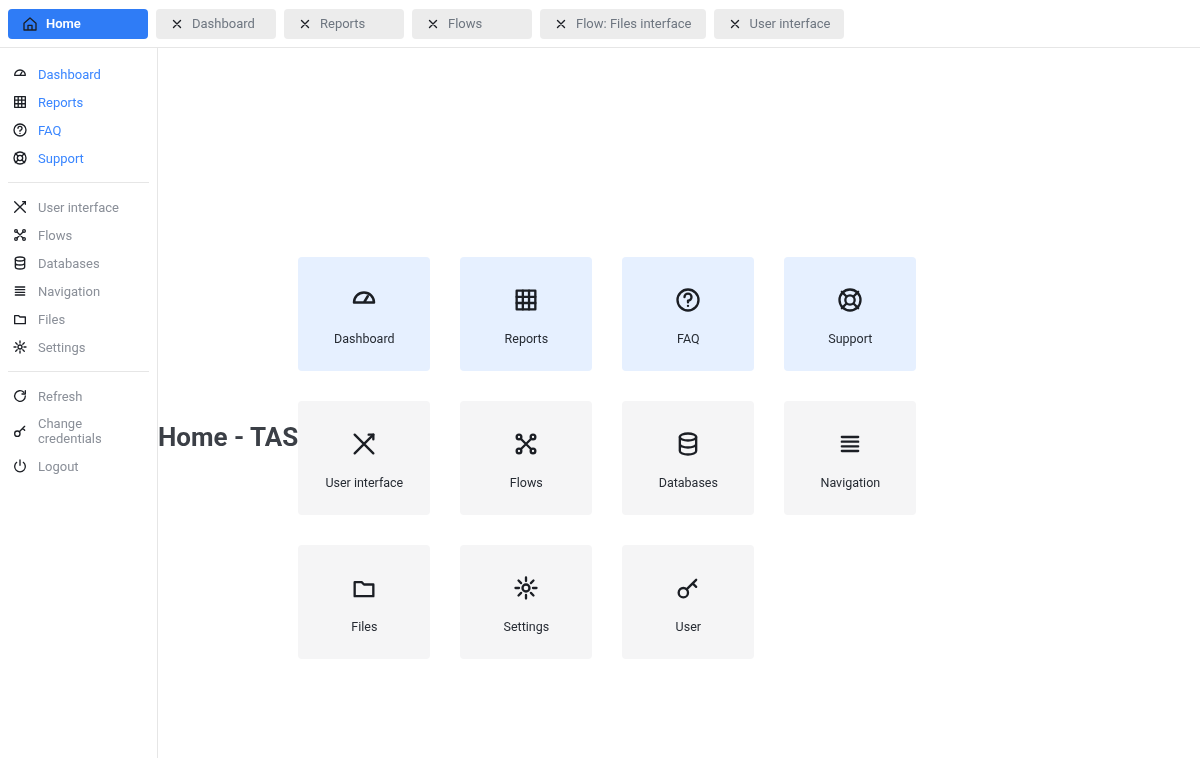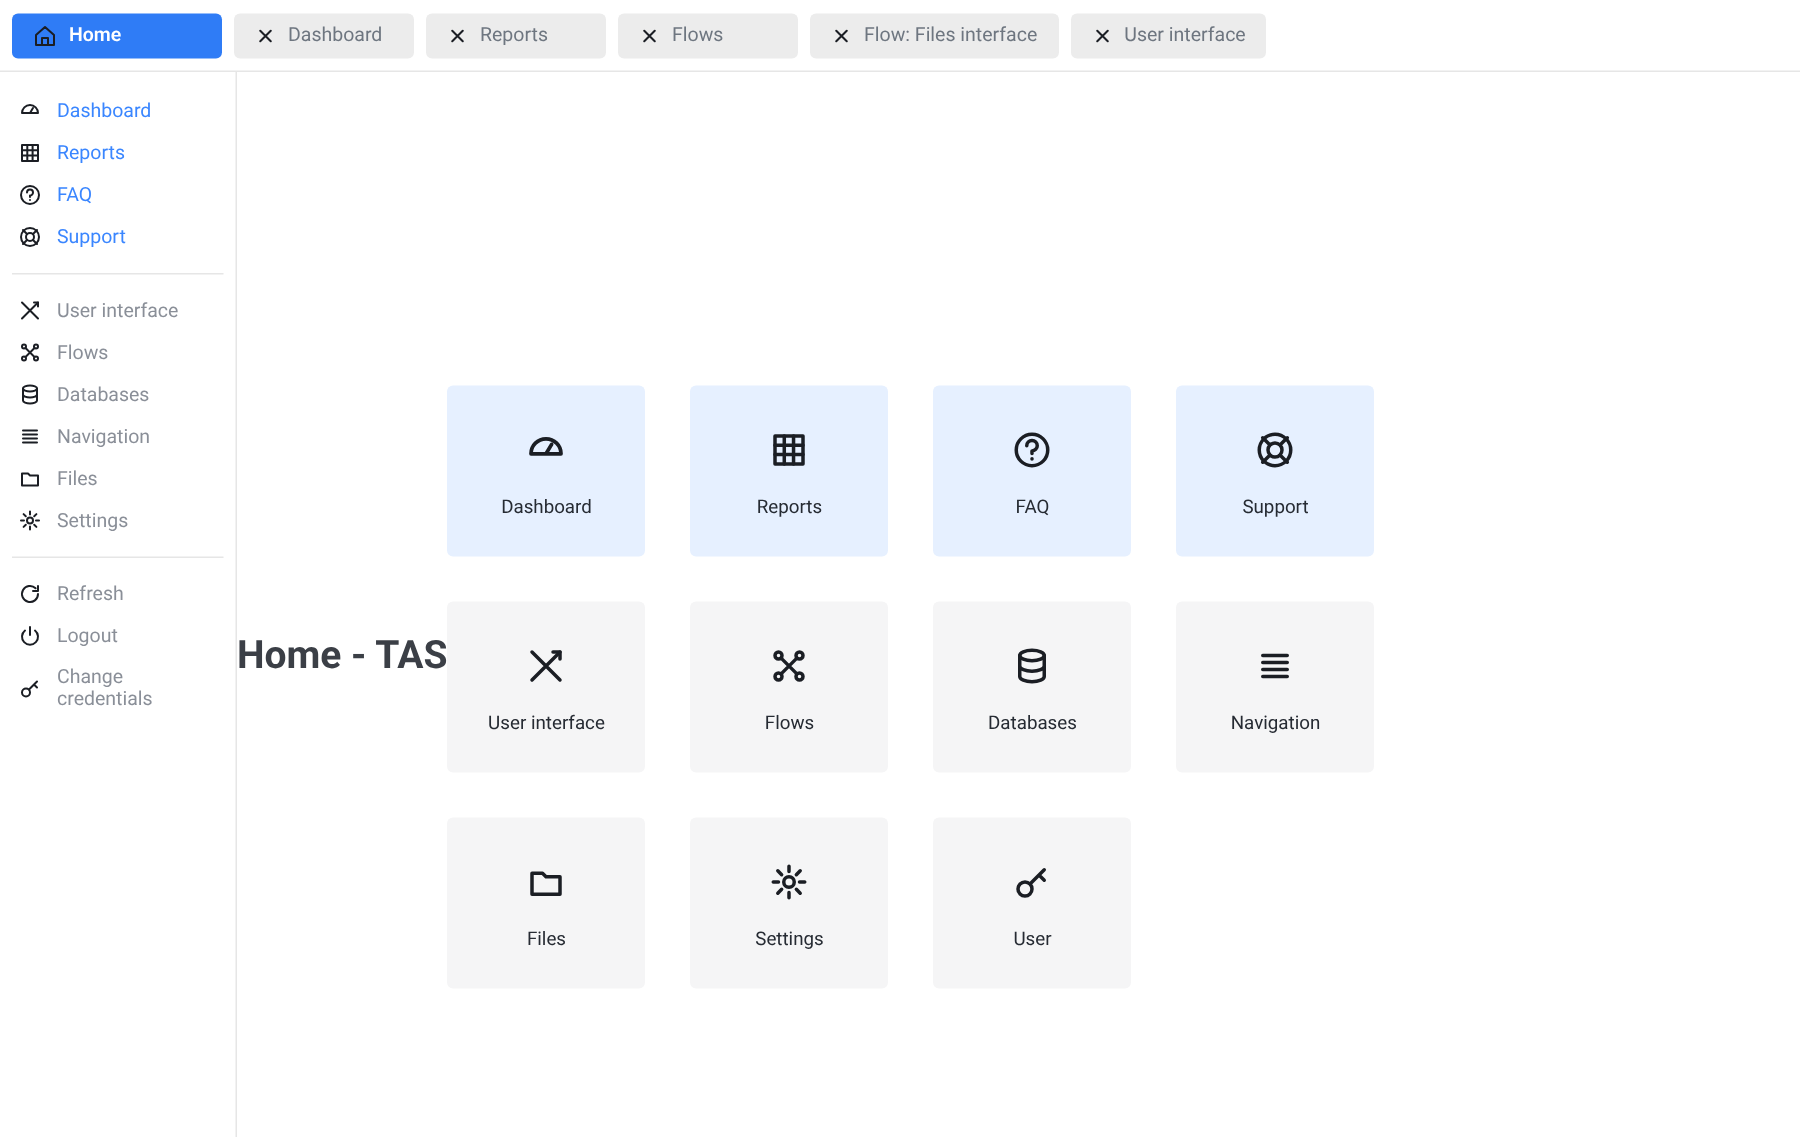--- a/index.html
+++ b/index.html
@@ -312,31 +312,31 @@
       </div>
     </div>
     <div class="sb-divider"></div>
     <div class="sb-group">
       <div class="sb-item">
         <svg width="16" height="16" viewBox="0 0 24 24" style="stroke:#8a8f98">
             <use href="#i-refresh"></use>
           </svg>
         <span class="txt">Refresh</span>
       </div>
+      <div class="sb-item">
+        <svg width="16" height="16" viewBox="0 0 24 24" style="stroke:#8a8f98">
+            <use href="#i-key"></use>
+          </svg>
+        <span class="txt">Change credentials</span>
+      </div>
       <div class="sb-item danger">
         <svg width="16" height="16" viewBox="0 0 24 24">
             <use href="#i-power"></use>
           </svg>
         <span class="txt">Logout</span>
-      </div>
-      <div class="sb-item">
-        <svg width="16" height="16" viewBox="0 0 24 24" style="stroke:#8a8f98">
-            <use href="#i-key"></use>
-          </svg>
-        <span class="txt">Change credentials</span>
       </div>
     </div>
   </div>
 
   <div class="main">
     <div class="page-title">Home - TAS</div>
     <div class="grid">
       <div class="tile blue">
         <span class="ic">
             <svg width="30" height="30" viewBox="0 0 24 24">

